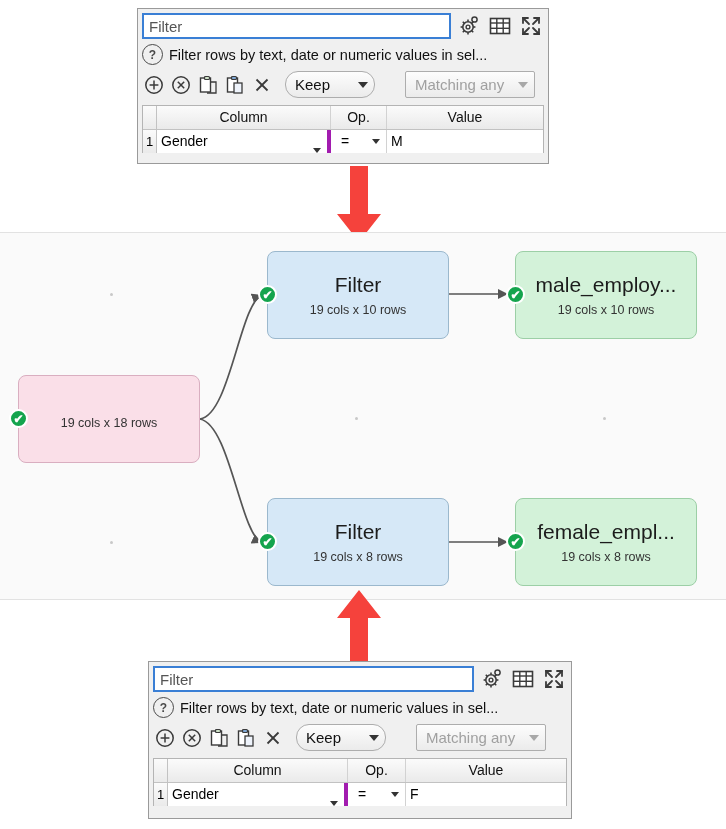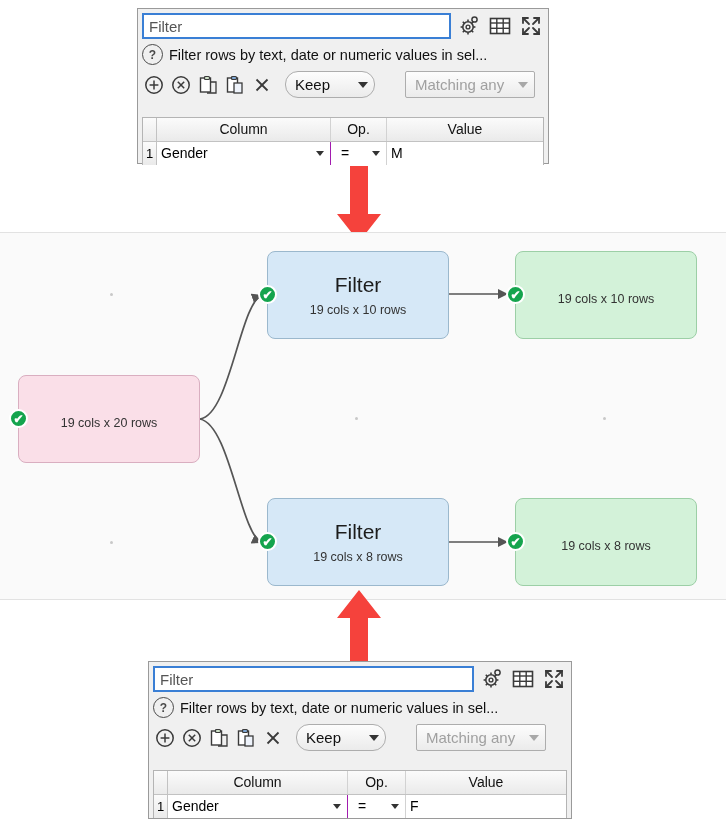--- a/index.html
+++ b/index.html
@@ -108,21 +108,21 @@
     border-left: 5px solid transparent;
     border-right: 5px solid transparent;
     border-top: 6px solid #333;
   }
   .combo.disabled .caret { border-top-color: #a8a8a8; }
   .combo-keep { width: 90px; margin-left: 8px; border-radius: 13px; }
   .combo-match { width: 130px; margin-left: 5px; }
 
   
   .ftable {
-    margin-top: 19px;
+    margin-top: 7px;
     border: 1px solid #b4b4b4;
     border-bottom: none;
     background: #fca5a5;
     font-size: 14px;
   }
   .ftable-head {
     display: flex;
     background: linear-gradient(#fbfbfb, #eaeaea);
     border-bottom: 1px solid #c2c2c2;
     height: 23px;
@@ -143,24 +143,24 @@
   .cell-num {
     width: 14px;
     text-align: center;
     background: linear-gradient(#fbfbfb, #eaeaea);
     border-right: 1px solid #c2c2c2;
     box-sizing: border-box;
     font-size: 13px;
   }
   .cell-col {
     flex: 0 0 auto;
-    border-right: 1px solid #a21caf;
-    box-sizing: border-box;
-    display: flex;
-    align-items: center;
+    border-right: 4px solid #a21caf;
+    box-sizing: border-box;
+    display: flex;
+    align-items: flex-end;
     padding-left: 4px;
     justify-content: space-between;
   }
   .cell-op {
     flex: 0 0 auto;
     border-right: 1px solid #d2d2d2;
     box-sizing: border-box;
     display: flex;
     align-items: center;
     padding-left: 10px;
@@ -395,42 +395,44 @@
       </marker>
     </defs>
     <path d="M200,186 C230,182 240,70 262,62" fill="none" stroke="#555" stroke-width="1.7" marker-end="url(#ah)"></path>
     <path d="M200,186 C230,192 240,300 262,310" fill="none" stroke="#555" stroke-width="1.7" marker-end="url(#ah)"></path>
     <path d="M449,61 L508,61" fill="none" stroke="#555" stroke-width="1.7" marker-end="url(#ah)"></path>
     <path d="M449,309 L508,309" fill="none" stroke="#555" stroke-width="1.7" marker-end="url(#ah)"></path>
   </svg>
 
   <div class="node node-pink" style="left:18px; top:142px; width:182px; height:88px;">
     <div class="check">✔</div>
-    <div class="node-sub">19 cols x 20 rows</div>
+    <div class="node-sub">19 cols x 18 rows</div>
   </div>
 
   <div class="node node-blue" style="left:267px; top:18px; width:182px; height:88px;">
     <div class="check">✔</div>
     <div class="node-title">Filter</div>
     <div class="node-sub">19 cols x 10 rows</div>
   </div>
 
   <div class="node node-green" style="left:515px; top:18px; width:182px; height:88px;">
     <div class="check">✔</div>
+    <div class="node-title">male_employ...</div>
     <div class="node-sub">19 cols x 10 rows</div>
   </div>
 
   <div class="node node-blue" style="left:267px; top:265px; width:182px; height:88px;">
     <div class="check">✔</div>
     <div class="node-title">Filter</div>
     <div class="node-sub">19 cols x 8 rows</div>
   </div>
 
   <div class="node node-green" style="left:515px; top:265px; width:182px; height:88px;">
     <div class="check">✔</div>
+    <div class="node-title">female_empl...</div>
     <div class="node-sub">19 cols x 8 rows</div>
   </div>
 </div>
 
 <div class="arrow-red" style="left:331px; top:590px;">
   <svg width="56" height="76" viewBox="0 0 56 76">
     <polygon points="28,0 50,28 37,28 37,76 19,76 19,28 6,28" fill="#f5423c"></polygon>
   </svg>
 </div>
 

